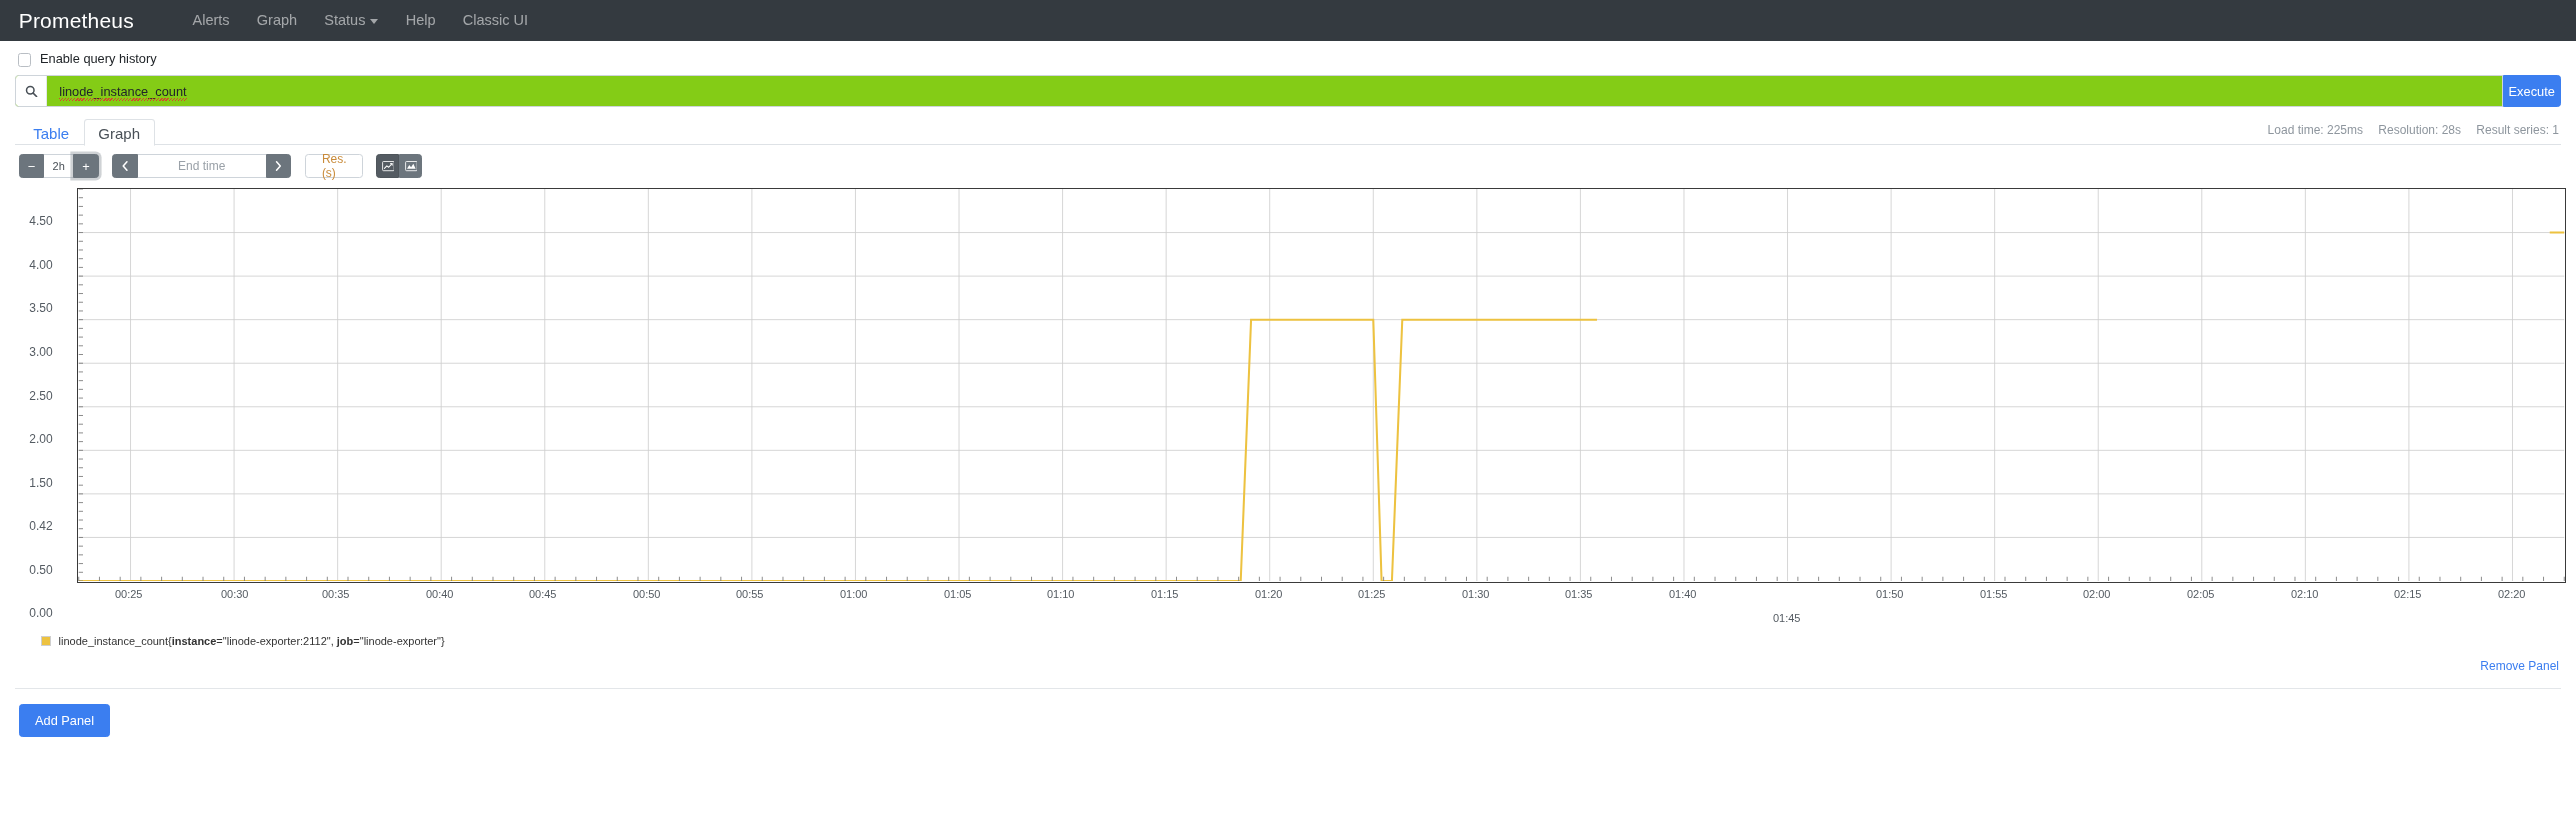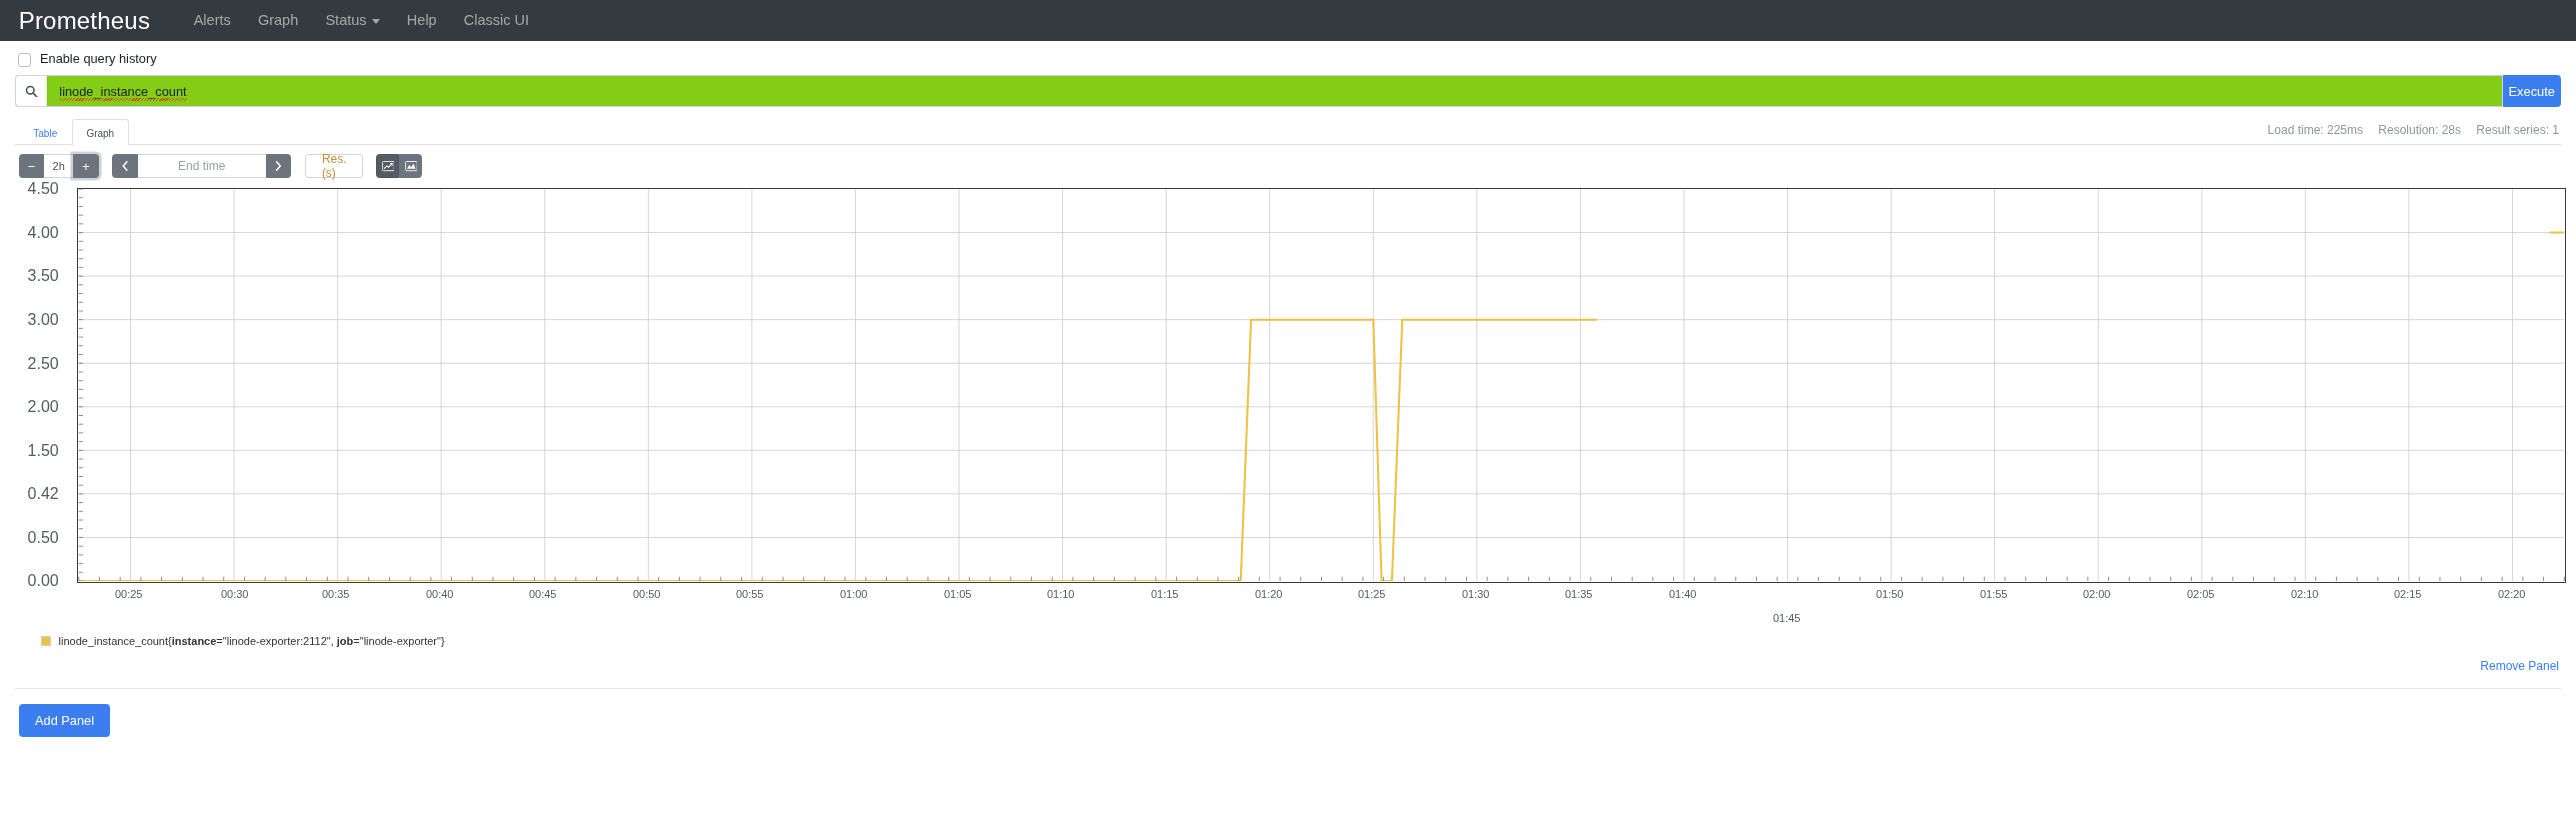--- a/index.html
+++ b/index.html
@@ -15,24 +15,24 @@
   
   .navbar {
     height: 41px;
     background: #343a40;
     display: flex;
     align-items: center;
     padding: 0 18.7px;
   }
   .brand {
     color: #ffffff;
-    font-size: 24px;
+    font-size: 21px;
     font-weight: 400;
     letter-spacing: 0.2px;
-    margin-right: 30px;
+    margin-right: 45px;
     line-height: 1;
     cursor: pointer;
   }
   .nav-links { display: flex; align-items: center; gap: 0px; }
   .nav-link {
     color: rgba(255,255,255,.55);
     font-size: 14.5px;
     padding: 0 13.6px;
     line-height: 1;
     cursor: pointer;
@@ -127,21 +127,21 @@
   
   .tabs-wrap { margin-top: 12px; position: relative; }
   .tabs {
     display: flex;
     border-bottom: 0.9px solid #dee2e6;
     padding-left: 3.4px;
     height: 26px;
   }
   .tab {
     padding: 4.3px 13.6px 0 13.6px;
-    font-size: 10px;
+    font-size: 15px;
     color: #3b7ef0;
     cursor: pointer;
     border: 0.9px solid transparent;
     border-radius: 3.4px 3.4px 0 0;
     line-height: 20.4px;
     height: 27px;
     text-align: right;
   }
   .tab.active {
     color: #495057;
@@ -221,24 +221,25 @@
   .itog.l { border-radius: 3.4px 0 0 3.4px; }
   .itog.r { border-radius: 0 3.4px 3.4px 0; }
 
   
   .graph-box { position: relative; margin-top: 1.7px; padding-left: 3.4px; }
   .plot-outer { position: relative; width: 2550px; height: 425px; }
   .ylabels {
     position: absolute; left: 0; top: 0; width: 53px; height: 396px;
   }
   .ylabel {
-    position: absolute; right: 13px;
-    font-size: 16px; color: #545b62;
+    position: absolute; right: 19px;
+    font-size: 12px; color: #545b62;
     transform: translateY(-50%);
     white-space: nowrap;
+    margin-top: 32px;
   }
   .plot {
     position: absolute;
     left: 58px; top: 0;
     width: 2489px; height: 395px;
     border-left: 1.3px solid #3a3a3a;
     border-top: 1.3px solid #3a3a3a;
     border-right: 1.3px solid #3a3a3a;
     border-bottom: 1.3px solid #3a3a3a;
     background: #fff;

